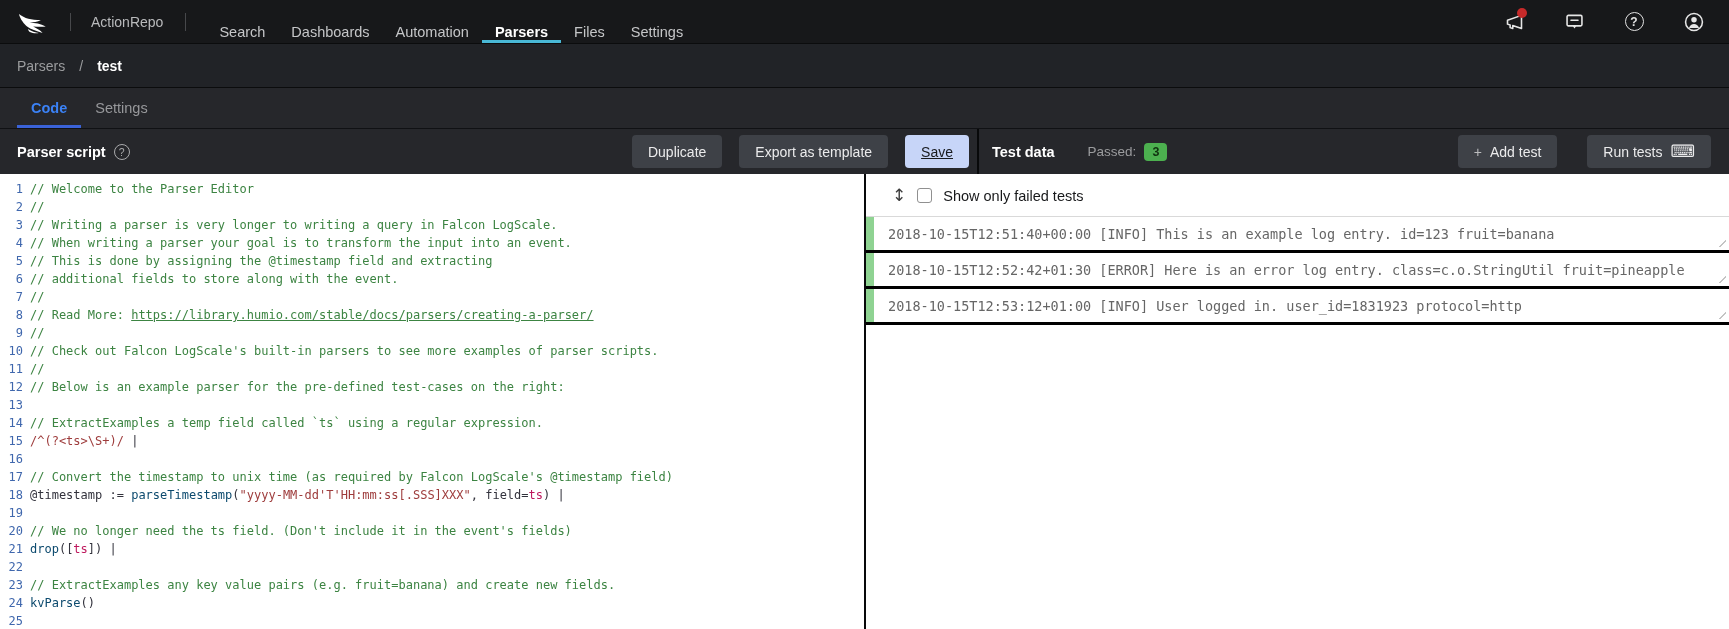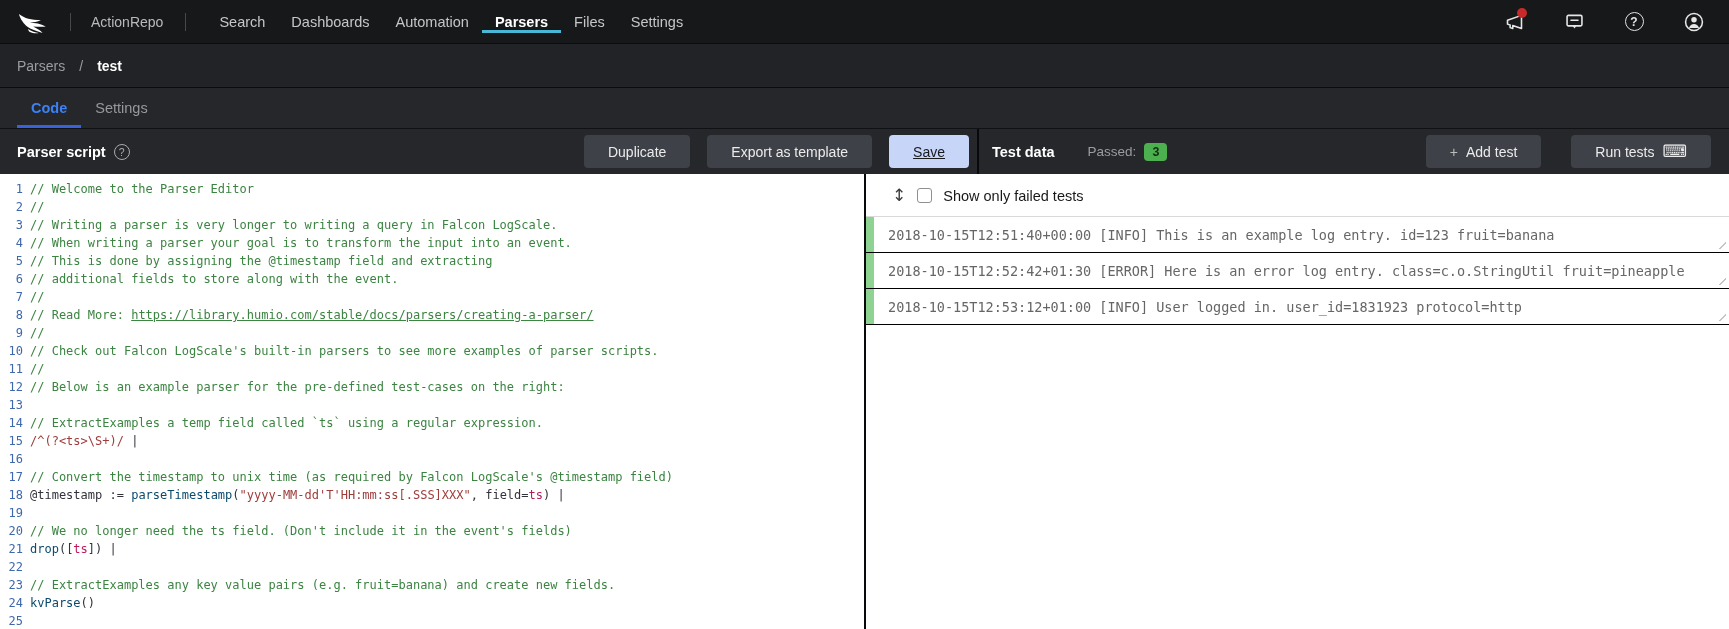--- a/index.html
+++ b/index.html
@@ -4,21 +4,21 @@
 <style>
   * { margin:0; padding:0; box-sizing:border-box; }
   html,body { width:1729px; height:629px; overflow:hidden; background:#fff;
               font-family:"Liberation Sans", sans-serif; }
 
   
   .topnav { height:43px; background:#17181a; display:flex; align-items:stretch; }
   .logo-wrap { display:flex; align-items:center; padding:0 14px 0 16px; cursor:pointer; }
   .nav-sep { width:1px; height:18px; background:#47484b; align-self:center; }
   .repo-name { color:#b9babc; font-size:14px; display:flex; align-items:center; padding:0 22px 0 20px; }
-  .nav-items { display:flex; align-items:center; margin-left:20px; }
+  .nav-items { display:flex; align-items:flex-end; margin-left:20px; }
   .nav-item { display:flex; align-items:center; padding:3px 13px 0 13px; color:#c5c6c8;
               font-size:14.5px; cursor:pointer; border-bottom:3px solid transparent; }
   .nav-item.active { color:#fff; font-weight:700; border-bottom-color:#49b8d6; }
   .nav-spacer { flex:1; }
   .nav-icons { display:flex; align-items:center; gap:38px; padding-right:24px; }
   .nav-icon { position:relative; width:22px; height:22px; display:flex; align-items:center;
               justify-content:center; cursor:pointer; color:#e6e6e6; }
   .nav-icon svg { display:block; }
   .red-dot { position:absolute; top:-3px; right:-2px; width:10px; height:10px;
              border-radius:50%; background:#c62a2a; }
@@ -45,21 +45,21 @@
   .toolbar-left { width:979px; border-right:2px solid #08090a; display:flex;
                   align-items:center; padding:0 8px 0 17px; }
   .toolbar-title { color:#fff; font-size:14.5px; font-weight:700; display:flex;
                    align-items:center; gap:8px; }
   .q-circle { width:16px; height:16px; border:1.3px solid #a9aaac; border-radius:50%;
               display:flex; align-items:center; justify-content:center; font-size:10.5px;
               color:#a9aaac; font-weight:400; cursor:pointer; }
   .tb-spacer { flex:1; }
   .btn { background:#3e4147; color:#ebebec; border:none; border-radius:4px;
          font-size:14px; font-family:"Liberation Sans",sans-serif; height:33px;
-         padding:0 24px; cursor:pointer; margin-left:17px; display:flex;
+         padding:0 16px; cursor:pointer; margin-left:17px; display:flex;
          align-items:center; gap:8px; }
   .btn-save { background:#c7d5f8; color:#181a1e; font-weight:500;text-decoration:underline; }
   .toolbar-right { flex:1; display:flex; align-items:center; padding:0 18px 0 13px; }
   .test-data-title { color:#fff; font-size:14.5px; font-weight:700; }
   .passed-label { color:#9b9c9e; font-size:13.5px; margin-left:33px; }
   .passed-badge { background:#4cb04f; color:#10310f; font-size:12.5px; font-weight:700;
                   border-radius:4px; padding:2px 8px; margin-left:8px; }
   .kbd-glyph { font-size:17px; line-height:1; }
 
   
@@ -81,21 +81,21 @@
   .seg-p  { color:#32323c; }
 
   .test-panel { flex:1; background:#fff; display:flex; flex-direction:column; }
   .test-controls { display:flex; align-items:center; gap:11px; padding:13px 0 12px 26px; }
   .updown-arrow { font-size:17px; color:#3c3c3c; line-height:1; cursor:pointer;
                   font-family:"DejaVu Sans",sans-serif; }
   .checkbox { width:15px; height:15px; border:1.5px solid #909090; border-radius:3px;
               background:#fff; cursor:pointer; }
   .test-controls-label { font-size:14.5px; color:#17181a; }
   .test-rows { border-top:1px solid #d9d9d9; }
-  .test-row { position:relative; height:36px; border-bottom:1px solid #000000;
+  .test-row { position:relative; height:36px; border-bottom:3px solid #000000;
               display:flex; align-items:center; background:#fff; cursor:text; }
   .row-bar { width:8px; align-self:stretch; background:#8fd392; flex:none; }
   .row-text { margin-left:14px; font-family:"DejaVu Sans Mono",monospace;
               font-size:13.5px; color:#666; white-space:pre; }
   .row-grip { position:absolute; right:3px; bottom:3px; width:10px; height:10px;
               background:repeating-linear-gradient(135deg,#c4c4c4 0 1.5px,transparent 1.5px 4.5px);
               clip-path:polygon(100% 0,100% 100%,0 100%); cursor:nwse-resize; }
 </style>
 </head>
 <body>

